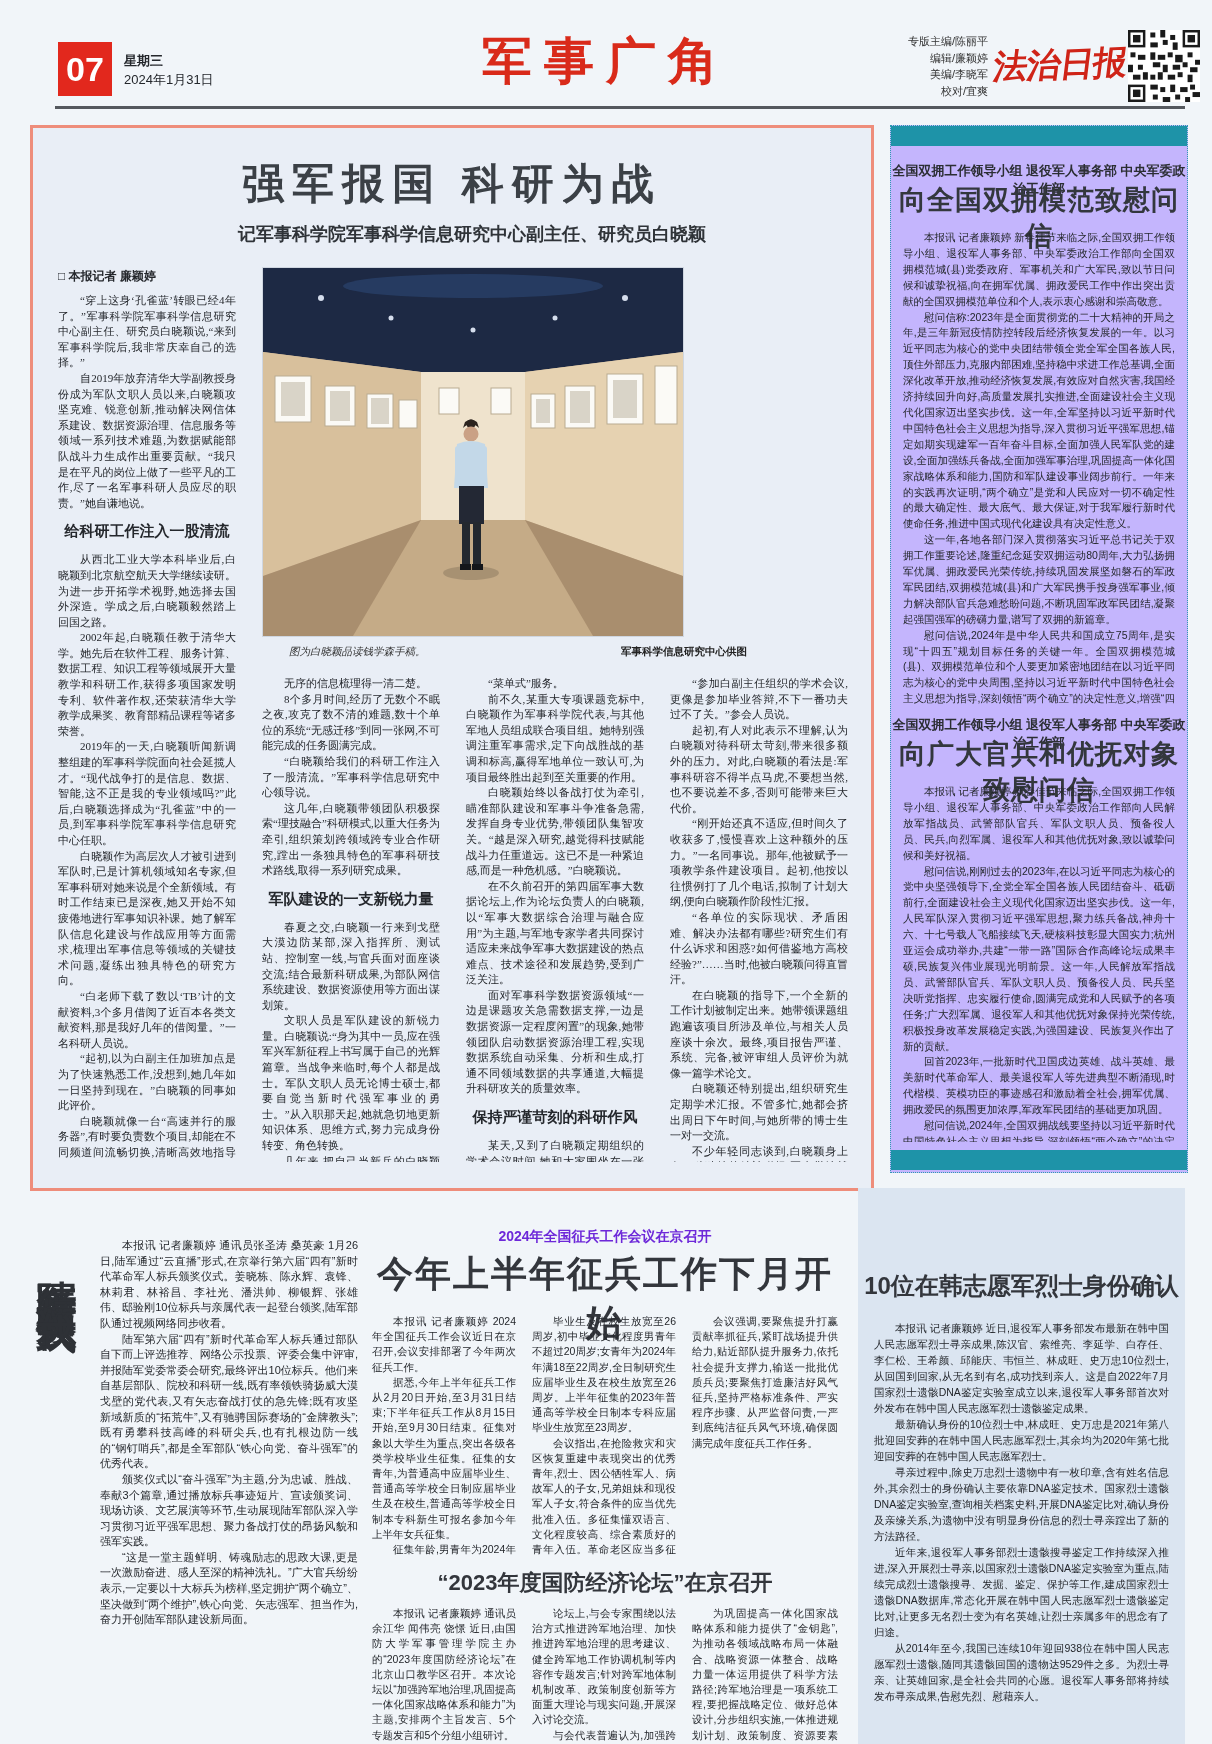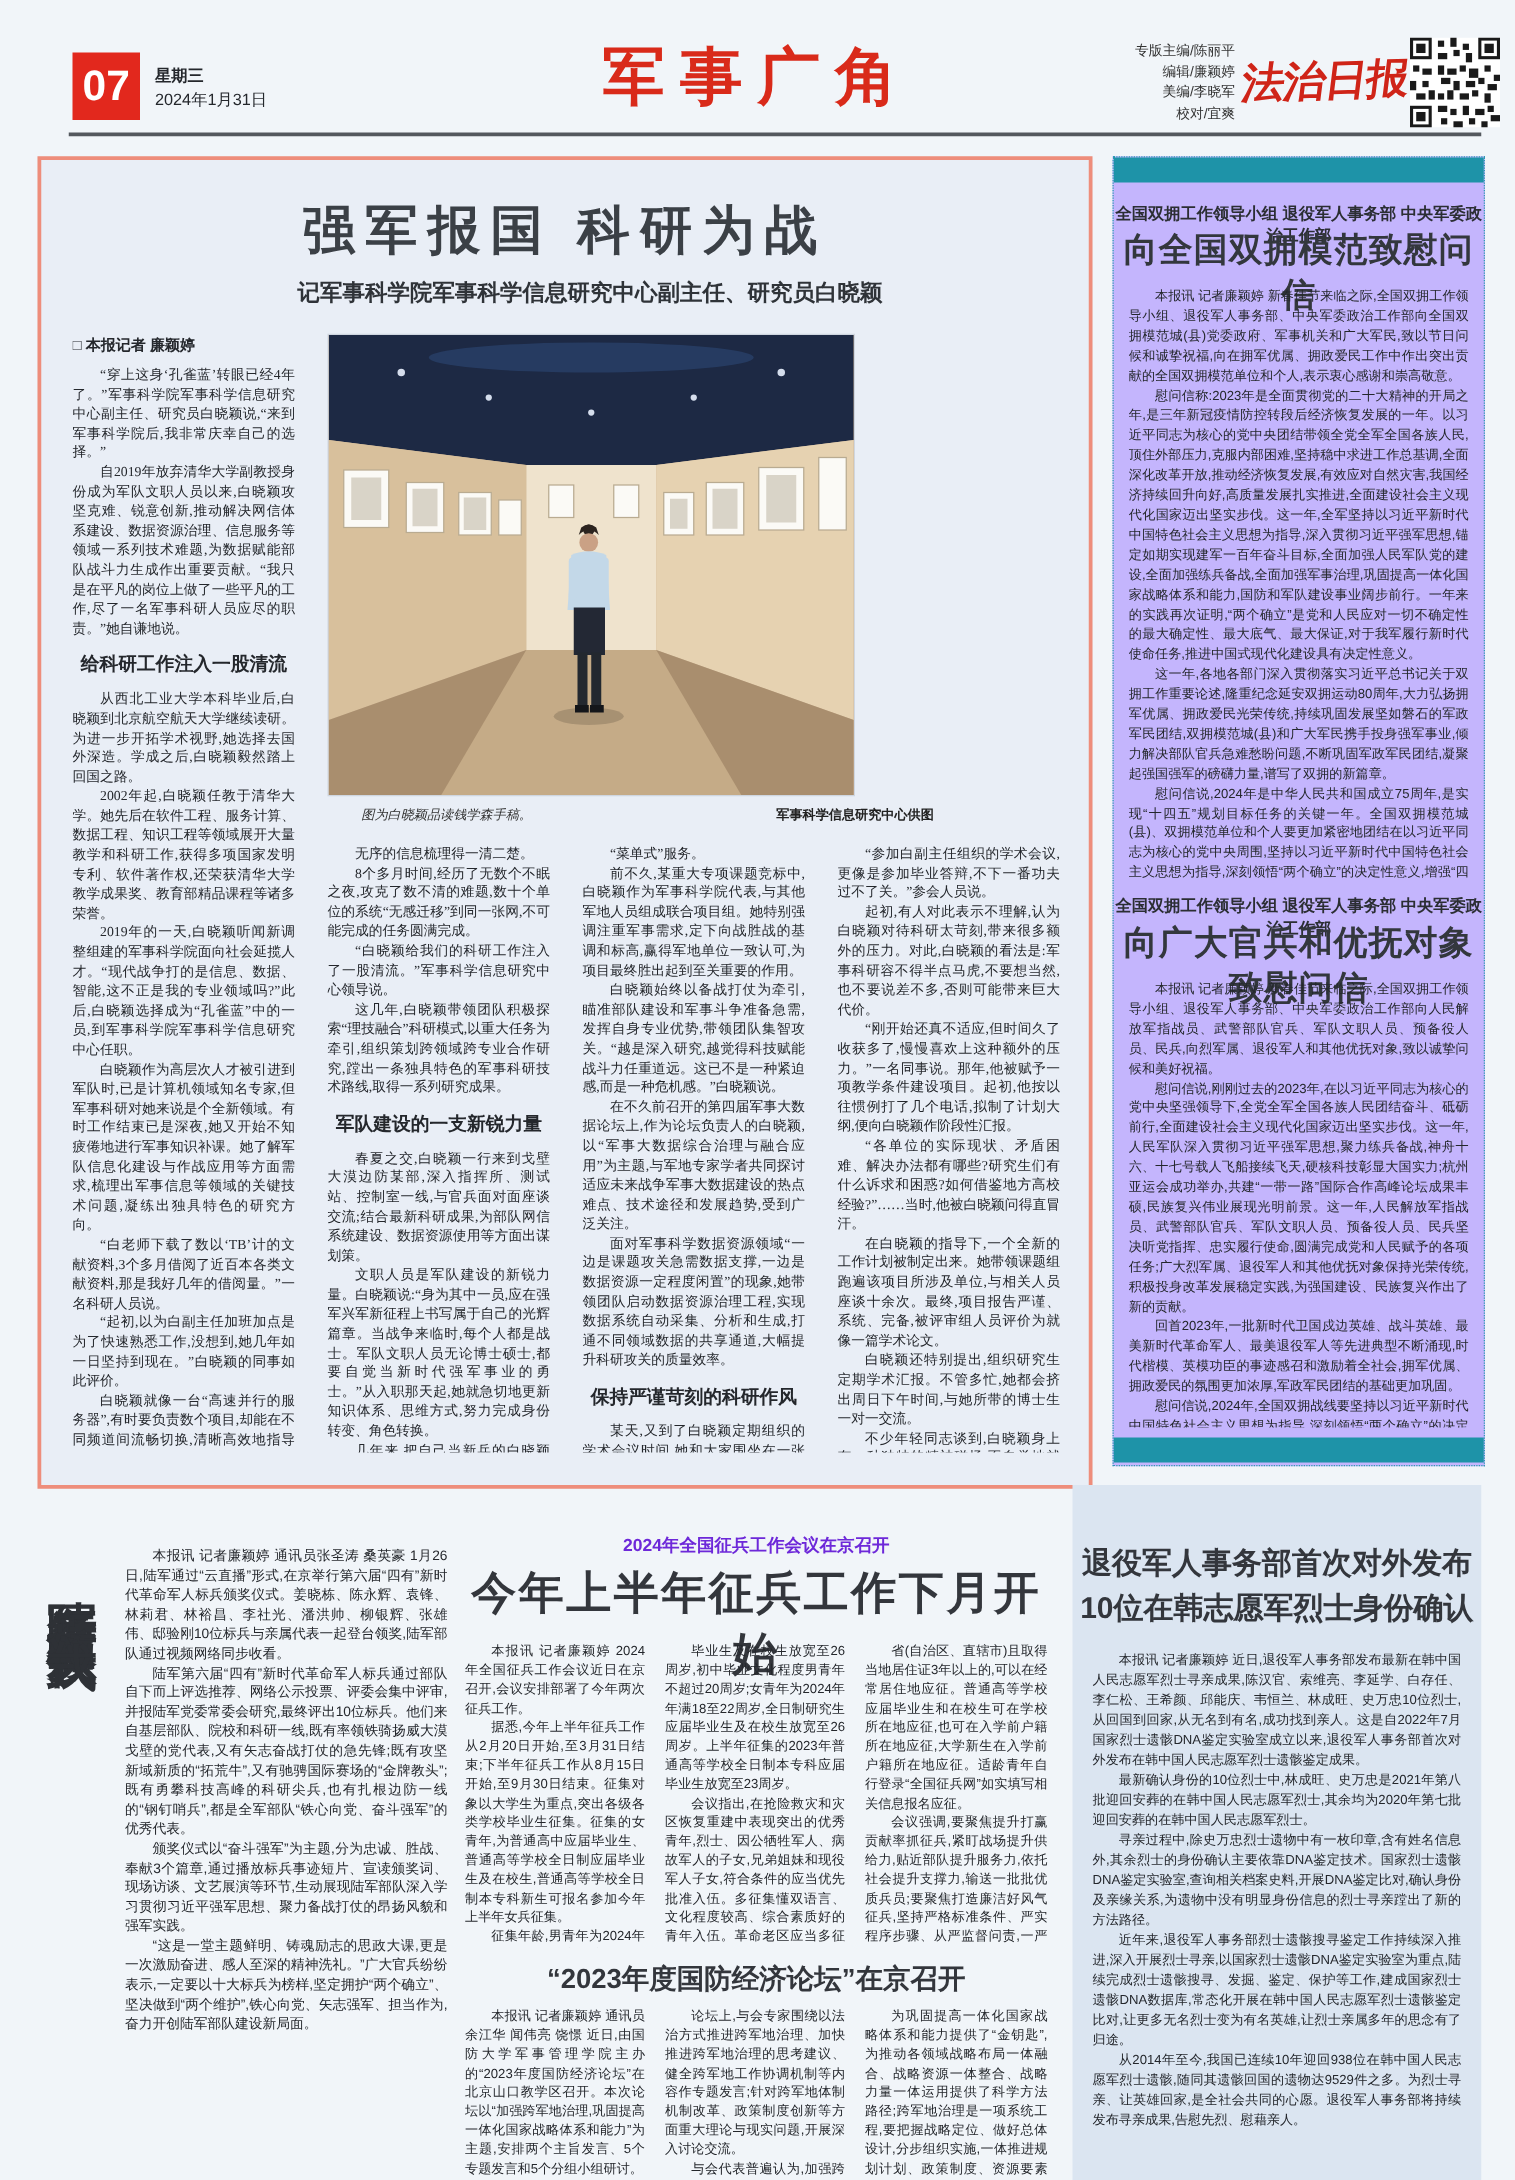--- a/index.html
+++ b/index.html
@@ -279,38 +279,36 @@
 <div class="abs smallcol cs1">
     <p class="art">本报讯 记者廉颖婷 2024年全国征兵工作会议近日在京召开,会议安排部署了今年两次征兵工作。</p>
     <p class="art">据悉,今年上半年征兵工作从2月20日开始,至3月31日结束;下半年征兵工作从8月15日开始,至9月30日结束。征集对象以大学生为重点,突出各级各类学校毕业生征集。征集的女青年,为普通高中应届毕业生、普通高等学校全日制应届毕业生及在校生,普通高等学校全日制本专科新生可报名参加今年上半年女兵征集。</p>
     <p class="art">征集年龄,男青年为2024年年满18至22周岁,普通高等学校本专科毕业生、符合毕业条件的毕业班学生放宽至24周岁。</p>
   </div>
 <div class="abs smallcol cs2">
     <p class="art">毕业生及在校生放宽至26周岁,初中毕业文化程度男青年不超过20周岁;女青年为2024年年满18至22周岁,全日制研究生应届毕业生及在校生放宽至26周岁。上半年征集的2023年普通高等学校全日制本专科应届毕业生放宽至23周岁。</p>
     <p class="art">会议指出,在抢险救灾和灾区恢复重建中表现突出的优秀青年,烈士、因公牺牲军人、病故军人的子女,兄弟姐妹和现役军人子女,符合条件的应当优先批准入伍。多征集懂双语言、文化程度较高、综合素质好的青年入伍。革命老区应当多征集青年入伍。</p>
   </div>
 <div class="abs smallcol cs3">
-    <p class="art">省(自治区、直辖市)且取得当地居住证3年以上的,可以在经常居住地应征。普通高等学校应届毕业生和在校生可在学校所在地应征,也可在入学前户籍所在地应征,大学新生在入学前户籍所在地应征。适龄青年自行登录“全国征兵网”如实填写相关信息报名应征。</p>
     <p class="art">会议强调,要聚焦提升打赢贡献率抓征兵,紧盯战场提升供给力,贴近部队提升服务力,依托社会提升支撑力,输送一批批优质兵员;要聚焦打造廉洁好风气征兵,坚持严格标准条件、严实程序步骤、从严监督问责,一严到底纯洁征兵风气环境,确保圆满完成年度征兵工作任务。</p>
   </div>
 
 <div class="abs forum-head">“2023年度国防经济论坛”在京召开</div>
 <div class="abs smallcol fs1">
     <p class="art">本报讯 记者廉颖婷 通讯员余江华 闻伟亮 饶憬 近日,由国防大学军事管理学院主办的“2023年度国防经济论坛”在北京山口教学区召开。本次论坛以“加强跨军地治理,巩固提高一体化国家战略体系和能力”为主题,安排两个主旨发言、5个专题发言和5个分组小组研讨。</p>
   </div>
 <div class="abs smallcol fs2">
     <p class="art">论坛上,与会专家围绕以法治方式推进跨军地治理、加快推进跨军地治理的思考建议、健全跨军地工作协调机制等内容作专题发言;针对跨军地体制机制改革、政策制度创新等方面重大理论与现实问题,开展深入讨论交流。</p>
     <p class="art">与会代表普遍认为,加强跨军地治理,</p>
   </div>
 <div class="abs smallcol fs3">
     <p class="art">为巩固提高一体化国家战略体系和能力提供了“金钥匙”,为推动各领域战略布局一体融合、战略资源一体整合、战略力量一体运用提供了科学方法路径;跨军地治理是一项系统工程,要把握战略定位、做好总体设计,分步组织实施,一体推进规划计划、政策制度、资源要素统筹衔接,确保各项举措落地见效。</p>
   </div>
 
 <div class="abs martyrs">
-  <div class="abs mar-h1">退役军人事务部首次对外发布</div>
   <div class="abs mar-h2">10位在韩志愿军烈士身份确认</div>
   <div class="abs mar-body">
       <p class="art">本报讯 记者廉颖婷 近日,退役军人事务部发布最新在韩中国人民志愿军烈士寻亲成果,陈汉官、索维亮、李延学、白存任、李仁松、王希颜、邱能庆、韦恒兰、林成旺、史万忠10位烈士,从回国到回家,从无名到有名,成功找到亲人。这是自2022年7月国家烈士遗骸DNA鉴定实验室成立以来,退役军人事务部首次对外发布在韩中国人民志愿军烈士遗骸鉴定成果。</p>
       <p class="art">最新确认身份的10位烈士中,林成旺、史万忠是2021年第八批迎回安葬的在韩中国人民志愿军烈士,其余均为2020年第七批迎回安葬的在韩中国人民志愿军烈士。</p>
       <p class="art">寻亲过程中,除史万忠烈士遗物中有一枚印章,含有姓名信息外,其余烈士的身份确认主要依靠DNA鉴定技术。国家烈士遗骸DNA鉴定实验室,查询相关档案史料,开展DNA鉴定比对,确认身份及亲缘关系,为遗物中没有明显身份信息的烈士寻亲蹚出了新的方法路径。</p>
       <p class="art">近年来,退役军人事务部烈士遗骸搜寻鉴定工作持续深入推进,深入开展烈士寻亲,以国家烈士遗骸DNA鉴定实验室为重点,陆续完成烈士遗骸搜寻、发掘、鉴定、保护等工作,建成国家烈士遗骸DNA数据库,常态化开展在韩中国人民志愿军烈士遗骸鉴定比对,让更多无名烈士变为有名英雄,让烈士亲属多年的思念有了归途。</p>
       <p class="art">从2014年至今,我国已连续10年迎回938位在韩中国人民志愿军烈士遗骸,随同其遗骸回国的遗物达9529件之多。为烈士寻亲、让英雄回家,是全社会共同的心愿。退役军人事务部将持续发布寻亲成果,告慰先烈、慰藉亲人。</p>
     </div>
 </div>
 

